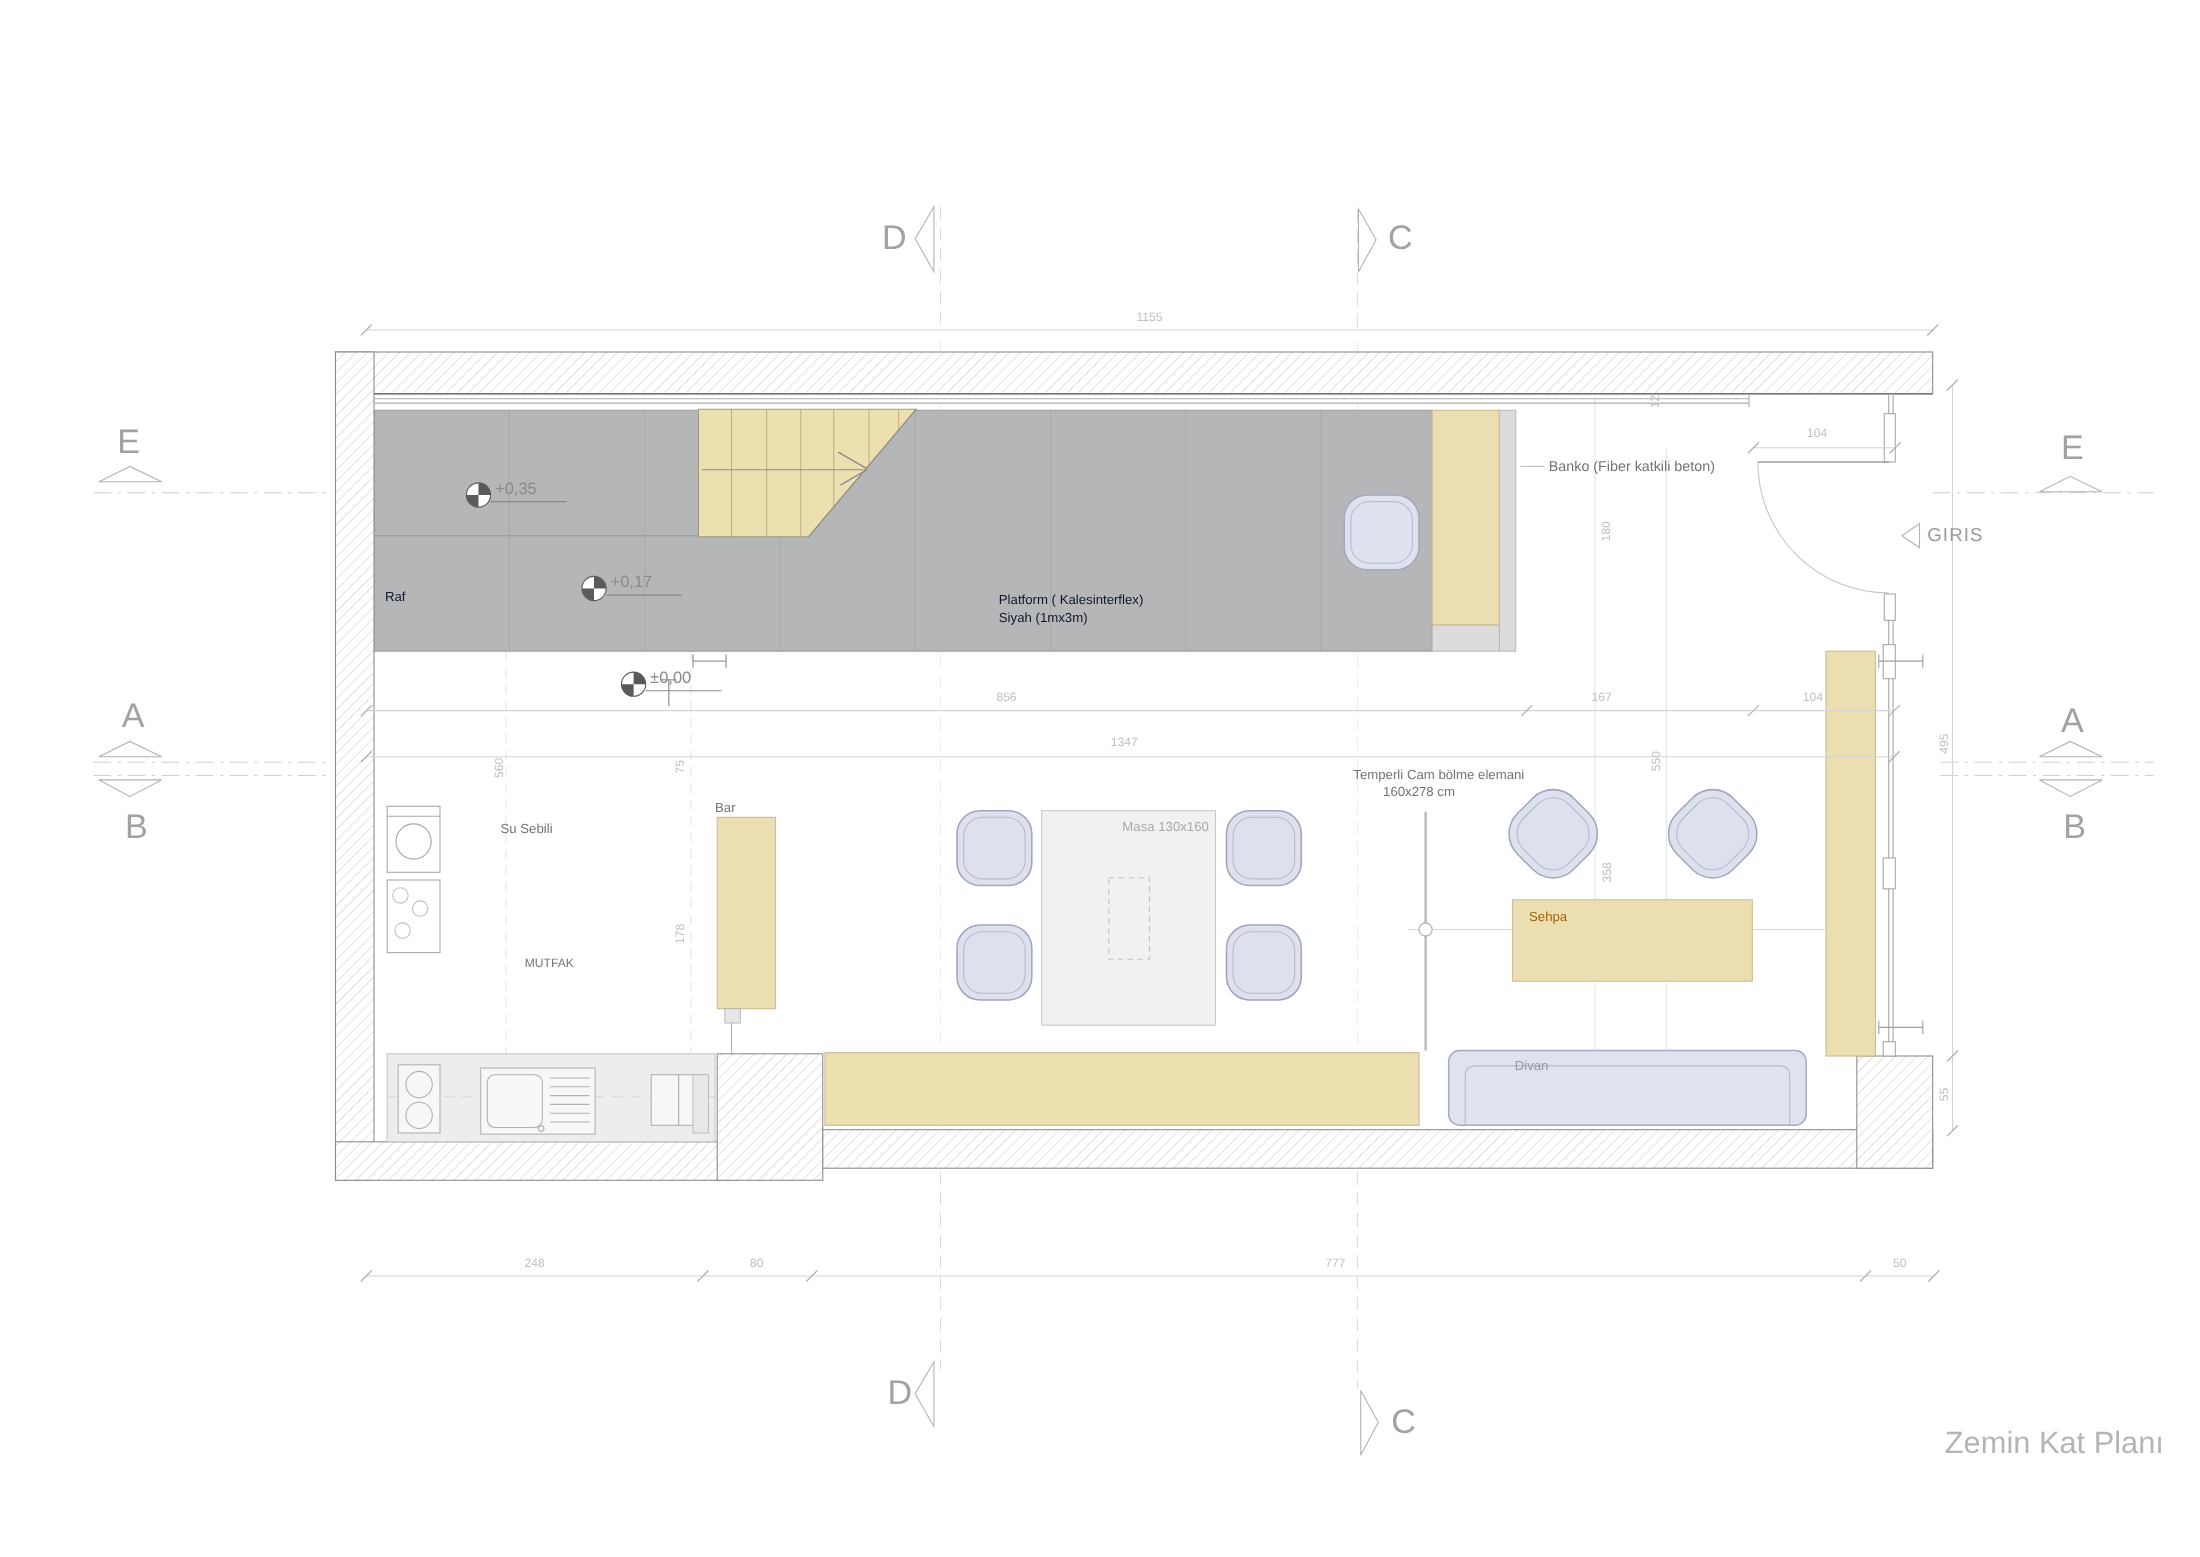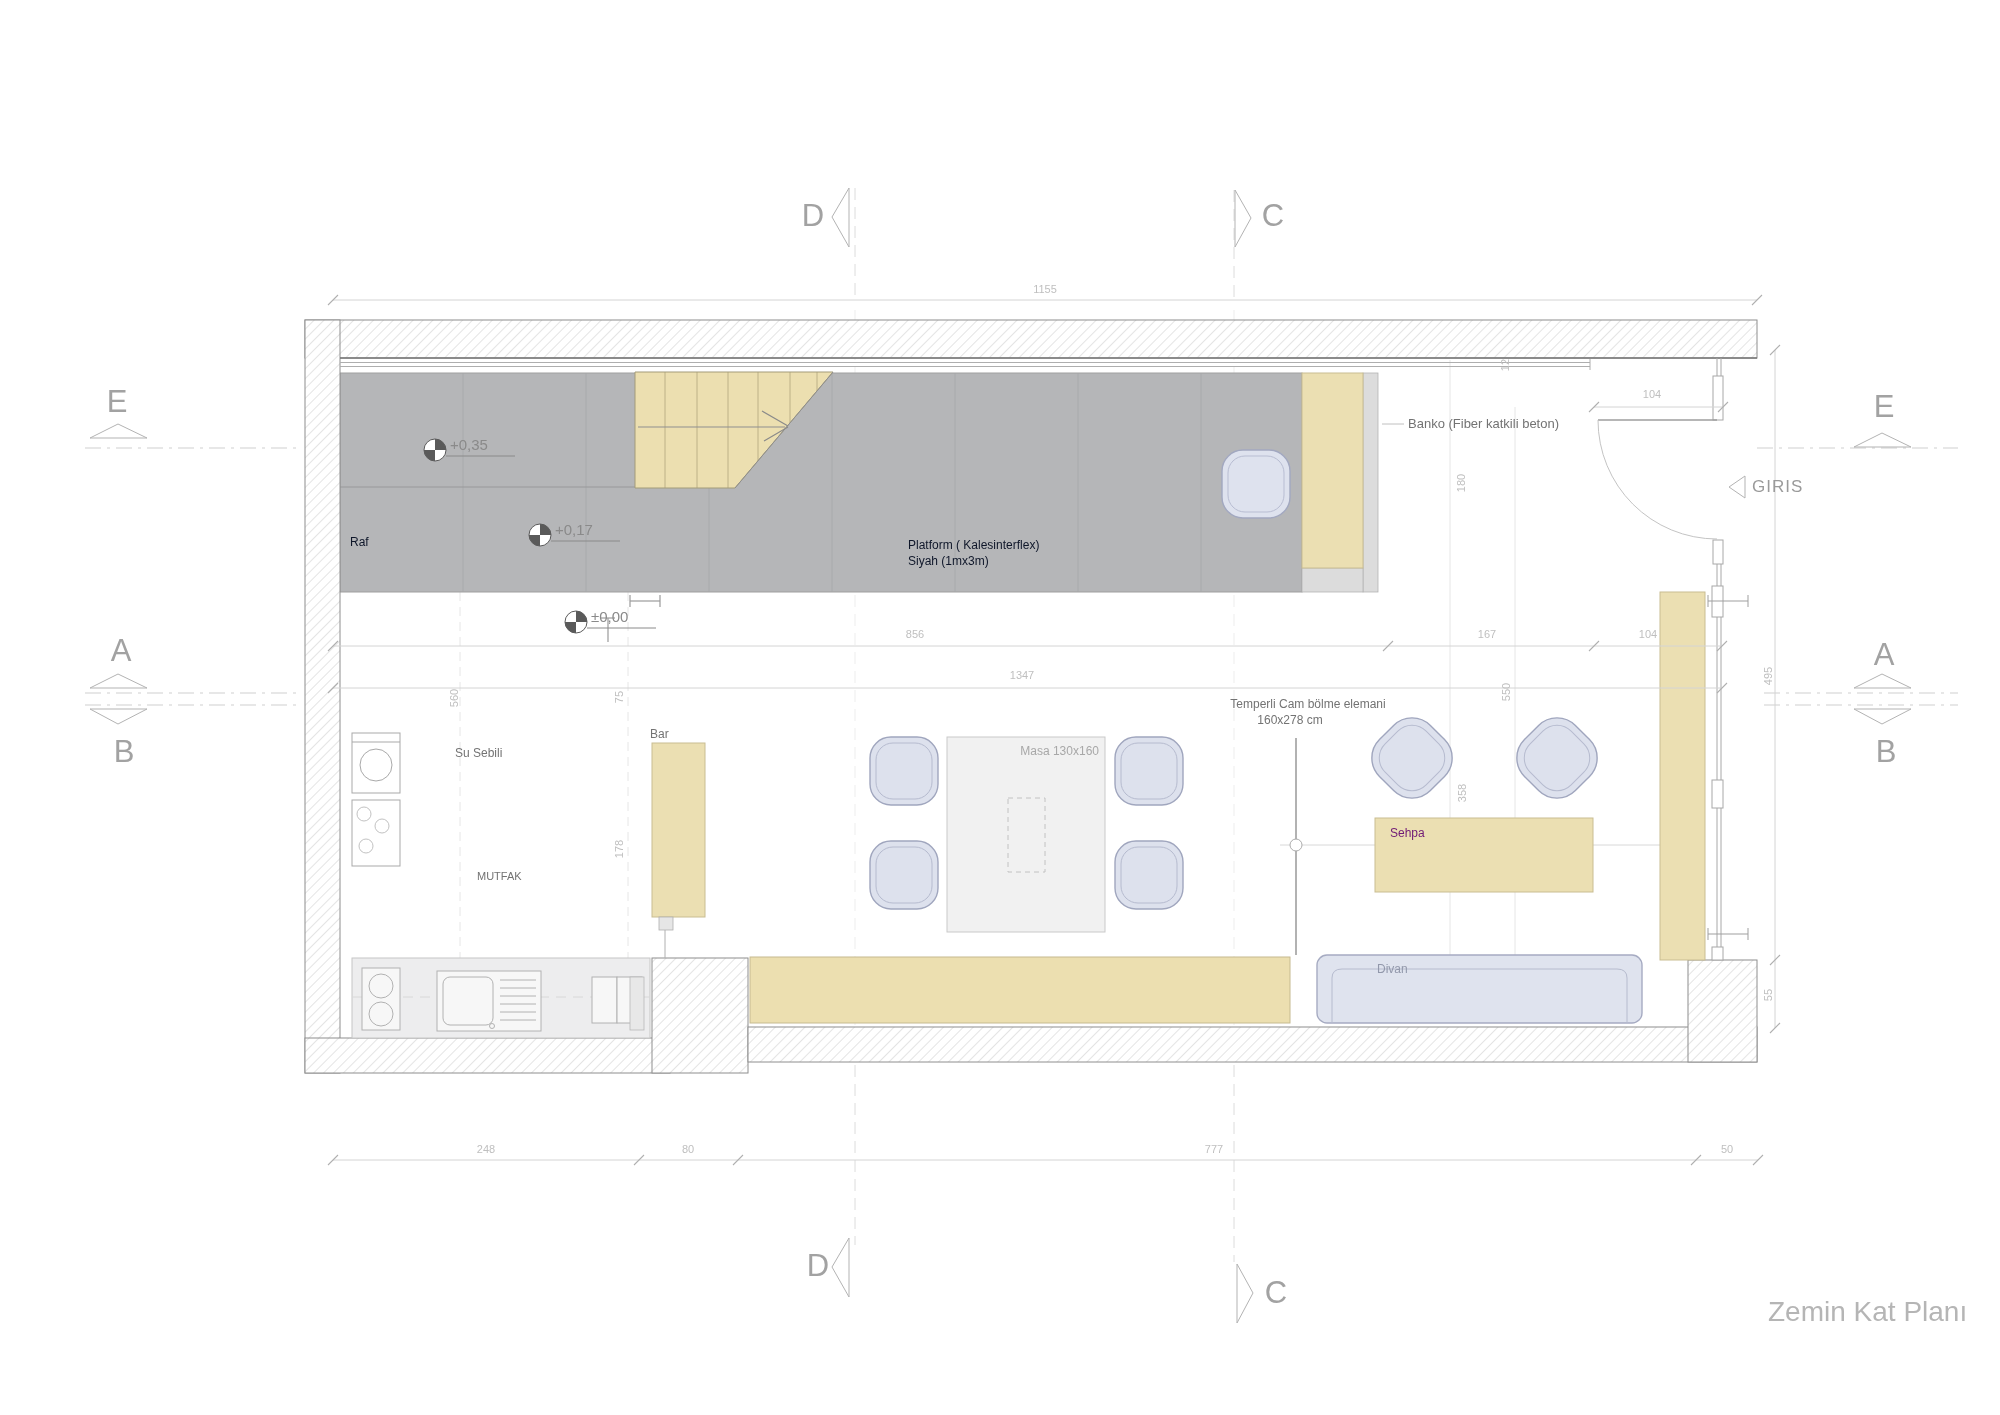--- a/index.html
+++ b/index.html
@@ -310,34 +310,34 @@
 <span class="lbl" style="left:1408px;top:416px;font-size:13px;">Banko (Fiber katkili beton)</span>
 <span class="lbl onplat" style="left:908px;top:538px;">Platform ( Kalesinterflex)</span>
 <span class="lbl onplat" style="left:908px;top:554px;">Siyah (1mx3m)</span>
 <span class="lbl onplat" style="left:350px;top:535px;">Raf</span>
 <span class="lbl" style="left:455px;top:746px;">Su Sebili</span>
 <span class="lbl" style="left:477px;top:834px;font-size:11px;margin-top:36px;">MUTFAK</span>
 <span class="lbl" style="left:650px;top:727px;">Bar</span>
 <span class="lbl" style="left:1099px;top:744px;transform:translateX(-100%);color:#a8a8a8;">Masa 130x160</span>
 <span class="lbl ctr" style="left:1308px;top:704px;">Temperli Cam bölme elemani</span>
 <span class="lbl ctr" style="left:1290px;top:720px;">160x278 cm</span>
-<span class="lbl" style="left:1390px;top:826px;color:#701a75;">Sehpa</span>
+<span class="lbl" style="left:1390px;top:826px;color:#a16207;">Sehpa</span>
 <span class="lbl" style="left:1377px;top:962px;color:#9298ab;">Divan</span>
 
 <span class="lbl elev" style="left:450px;top:436px;">+0,35</span>
 <span class="lbl elev" style="left:555px;top:521px;">+0,17</span>
 <span class="lbl elev" style="left:591px;top:608px;">±0,00</span>
 
 <span class="lbl dim ctr" style="left:1045px;top:289px;">1155</span>
 <span class="lbl dim ctr" style="left:486px;top:1149px;">248</span>
 <span class="lbl dim ctr" style="left:688px;top:1149px;">80</span>
 <span class="lbl dim ctr" style="left:1214px;top:1149px;">777</span>
 <span class="lbl dim ctr" style="left:1727px;top:1149px;">50</span>
 <span class="lbl dim ctr" style="left:915px;top:634px;">856</span>
-<span class="lbl dim ctr" style="left:1487px;top:634px;">167</span>
+<span class="lbl dim ctr" style="left:1456px;top:634px;">167</span>
 <span class="lbl dim ctr" style="left:1648px;top:634px;">104</span>
 <span class="lbl dim ctr" style="left:1022px;top:675px;">1347</span>
 <span class="lbl dim ctr" style="left:1652px;top:394px;">104</span>
 
 <span class="lbl dim rot" style="left:1768px;top:676px;">495</span>
 <span class="lbl dim rot" style="left:1768px;top:995px;">55</span>
 <span class="lbl dim rot" style="left:454px;top:698px;">560</span>
 <span class="lbl dim rot" style="left:619px;top:697px;">75</span>
 <span class="lbl dim rot" style="left:619px;top:849px;">178</span>
 <span class="lbl dim rot" style="left:1461px;top:483px;">180</span>

